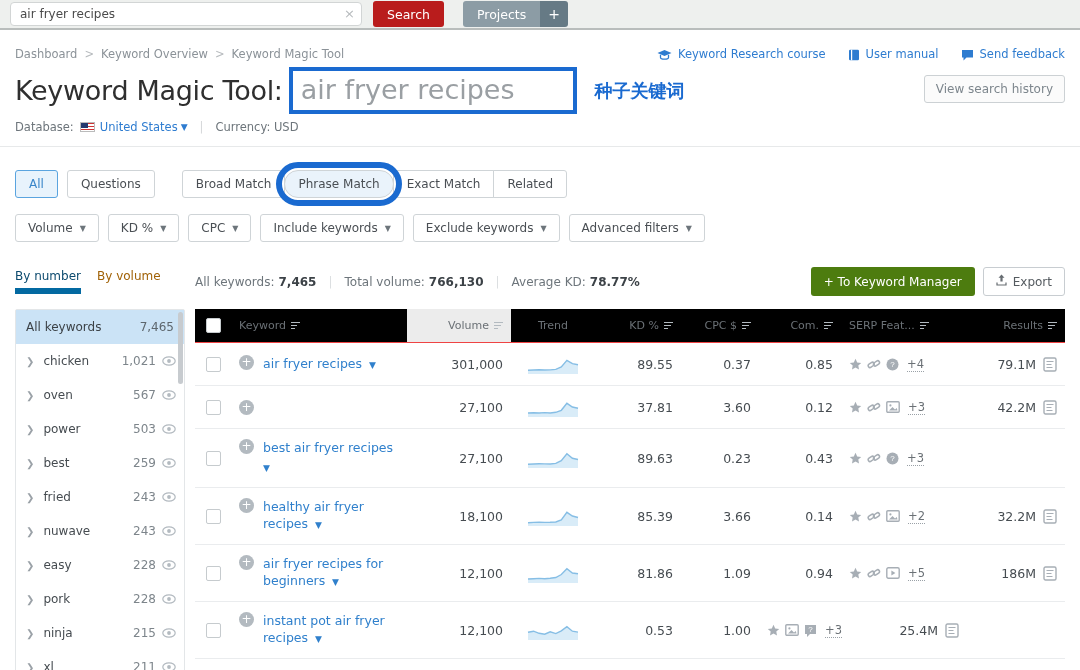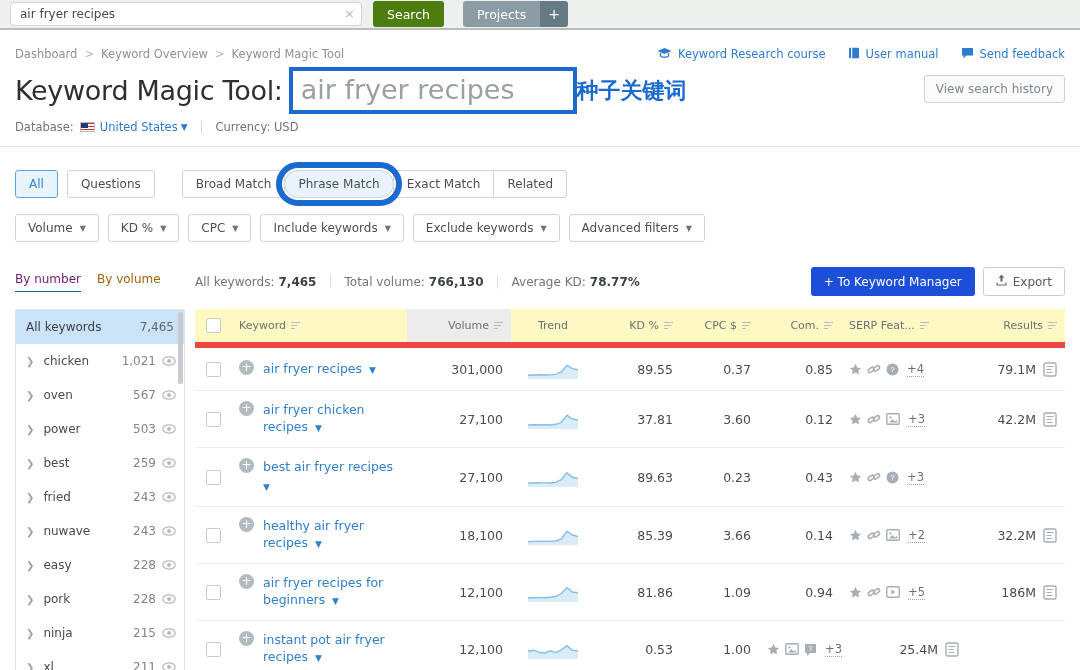--- a/index.html
+++ b/index.html
@@ -5,37 +5,37 @@
   * { box-sizing: border-box; margin: 0; padding: 0; }
   html,body { width:1080px; height:670px; }
   body { font-family:"DejaVu Sans","Liberation Sans",sans-serif; background:#fff; color:#333; overflow:hidden; }
   #app { position:relative; width:1080px; height:670px; overflow:hidden; background:#fff; }
 
   
   .topbar { height:30px; background:#eef0ee; border-bottom:2px solid #b9bdbc; display:flex; align-items:center; padding:0 10px; }
   .search-wrap { position:relative; width:352px; height:24px; }
   .search-input { width:100%; height:24px; border:1px solid #d2d5d5; border-radius:4px; padding:0 24px 0 9px; font-size:12px; color:#4a4a4a; font-family:inherit; background:#fff; }
   .search-clear { position:absolute; right:7px; top:4px; color:#b6babd; font-size:13px; cursor:pointer; line-height:16px; }
-  .btn-search { margin-left:11px; height:26px; padding:0 14px; background:#4d7c0f; color:#fff; border:none; border-radius:3px; font-size:12.5px; font-family:inherit; cursor:pointer; }
+  .btn-search { margin-left:11px; height:26px; padding:0 14px; background:#b91c1c; color:#fff; border:none; border-radius:3px; font-size:12.5px; font-family:inherit; cursor:pointer; }
   .btn-projects { margin-left:19px; height:26px; padding:0 14px; background:#8c9ca5; color:#fff; border:none; border-radius:3px 0 0 3px; font-size:12.5px; font-family:inherit; cursor:pointer; }
   .btn-plus { height:26px; width:28px; background:#667a85; color:#fff; border:none; border-radius:0 3px 3px 0; font-size:14px; font-family:inherit; cursor:pointer; }
 
   
   .crumb-row { display:flex; align-items:center; margin:17px 15px 0 15px; }
   .breadcrumb { font-size:11.5px; color:#8b9298; display:flex; gap:7px; align-items:center; }
   .breadcrumb .bc-item { cursor:pointer; }
   .breadcrumb .bc-sep { color:#b6babd; }
   .header-links { margin-left:auto; display:flex; gap:22px; font-size:11.5px; }
-  .hlink { color:#2e7cd0; display:flex; align-items:flex-start; gap:6px; cursor:pointer; }
+  .hlink { color:#2e7cd0; display:flex; align-items:flex-end; gap:6px; cursor:pointer; }
 
   .title-row { display:flex; align-items:center; margin:6px 15px 0 15px; }
   .page-title { font-size:27px; color:#2f2f2f; font-weight:500; letter-spacing:-0.3px; }
   .kw-box { border:4px solid #1a6ad0; margin-left:6px; padding:3px 58px 5px 8px; display:inline-block; }
   .kw-box .kw-text { font-size:27px; color:#9a9fa3; font-weight:500; }
-  .cn-note { font-size:22px; color:#1a6ad0; font-weight:bold; }
+  .cn-note { margin-left:18px; font-size:18px; color:#1a6ad0; font-weight:bold; }
   .btn-history { margin-left:auto; align-self:flex-start; margin-top:8px; background:#fbfbfb; border:1px solid #ccd1d4; border-radius:3px; color:#7d868d; font-size:12px; padding:6px 11px; font-family:inherit; cursor:pointer; }
 
   .db-row { display:flex; align-items:center; margin:6px 15px 0 15px; font-size:11.5px; color:#6d757b; }
   .flag { width:15px; height:10px; margin:0 5px 0 6px; position:relative; background:repeating-linear-gradient(#c33 0 1.5px,#fff 1.5px 3px); border:0.5px solid #bbb; }
   .flag::after { content:""; position:absolute; left:0; top:0; width:7px; height:5px; background:#23386e; }
   .db-link { color:#2e7cd0; cursor:pointer; }
   .db-caret { color:#2e7cd0; font-size:9px; margin-left:3px; }
   .db-sep { margin:0 12px; color:#d4d7d9; }
 
   .divider { border:none; border-top:1px solid #e7e9ea; margin-top:12px; }
@@ -51,44 +51,44 @@
   .tab.annotated { outline:6px solid #1a6ad0; outline-offset:2px; position:relative; z-index:2; background:#eaf3fb;border-radius:14px; }
 
   .filters-row { display:flex; align-items:center; gap:9px; margin:16px 15px 0 15px; }
   .filter-btn { border:1px solid #cfd4d7; background:#fff; color:#4a4f54; font-size:12px; font-family:inherit; padding:6px 12px; border-radius:3px; cursor:pointer; display:flex; align-items:center; gap:7px; }
   .caret { font-size:8px; color:#6d757b; }
 
   
   .summary-row { display:flex; align-items:center; margin:25px 15px 0 15px; }
   .list-tabs { width:180px; display:flex; gap:16px; font-size:12px; }
   .ltab { color:#a16207; padding-bottom:5px; cursor:pointer; }
-  .ltab.active { color:#701a75; border-bottom:1px solid #0369a1; }
+  .ltab.active { color:#0c4a6e; border-bottom:6px solid #0369a1; }
   .stats { display:flex; align-items:flex-end; font-size:12px; color:#6d757b; gap:12px; }
   .stats b { color:#3c4247; margin-left:4px; }
   .stat-sep { color:#dcdfe1; }
   .action-btns { margin-left:auto; display:flex; gap:8px; }
-  .btn-km { background:#1d4ed8; border:none; color:#fff; font-size:12px; font-family:inherit; padding:7px 13px; border-radius:3px; cursor:pointer; font-weight:500; }
+  .btn-km { background:#4d7c0f; border:none; color:#fff; font-size:12px; font-family:inherit; padding:7px 13px; border-radius:3px; cursor:pointer; font-weight:500; }
   .btn-export { background:#fff; border:1px solid #c8cdd1; color:#555b60; font-size:12px; font-family:inherit; padding:6px 12px; border-radius:3px; cursor:pointer; display:flex; align-items:center; gap:6px; }
 
   
   .main { display:flex; margin:13px 15px 0 15px; align-items:flex-start; }
 
   .side-panel { width:170px; border:1px solid #e3e6e8; border-radius:2px; position:relative; background:#fff; flex:none; }
   .side-head { background:#cbe3f6; padding:10px 10px; display:flex; font-size:12px; color:#3c4247; align-items:center; }
   .side-head .cnt { margin-left:auto; color:#5d666d; }
   .side-item { display:flex; align-items:center; padding:10px 8px 10px 10px; font-size:12px; color:#454b50; cursor:pointer; }
   .side-item .chev { color:#9aa1a7; font-size:10px; margin-right:9px; }
   .side-item .cnt { margin-left:auto; color:#7d858b; }
   .side-item .eye { margin-left:6px; display:flex; }
   .side-scrollbar { position:absolute; right:1px; top:2px; width:5px; height:72px; background:#c7cbcf; border-radius:3px; }
 
   
   .table { flex:1; margin-left:10px; min-width:0; }
   .t-grid { display:grid; grid-template-columns:36px 176px 104px 84px 86px 78px 82px 126px 1fr; align-items:center; }
-  .t-head { background:#fef9c3; border-bottom:6px solid #ef4444; }
+  .t-head { background:#000000; border-bottom:1px solid #ef4444; }
   .t-head > div { font-size:11px; color:#6b7176; padding:10px 8px; display:flex; align-items:center; gap:5px; height:33px; }
   .t-head .hl { background:#ececec; }
   .right { justify-content:flex-end; text-align:right; }
   .center { justify-content:center; }
   .t-row { border-bottom:1px solid #eaecee; }
   .t-row > div { padding:10px 8px; font-size:12.5px; color:#464c51; display:flex; align-items:center; }
   .cell-check { justify-content:center; }
   .checkbox { width:15px; height:15px; border:1px solid #c6cbce; border-radius:2px; background:#fff; cursor:pointer; }
   .plus-circle { width:15px; height:15px; border-radius:50%; background:#b3bac0; color:#fff; font-size:12px; line-height:14px; text-align:center; flex:none; margin-right:9px; cursor:pointer; }
   .kw-link { color:#3080cc; cursor:pointer; line-height:17px; }
@@ -471,21 +471,20 @@
                   <path d="M3.5 4.5 h7 M3.5 7.5 h5 M3.5 10.5 h6" stroke="#a7aeb5" stroke-width="1.2"></path>
                 </svg>
               </span></div>
           </div>
           <div class="t-grid t-row">
             <div class="cell-check">
               <span class="checkbox"></span>
             </div>
             <div style="align-items: flex-start;">
               <span class="plus-circle">+</span>
-              <span class="kw-link">air fryer chicken recipes<span class="kw-caret"> ▼</span></span>
             </div>
             <div class="right">27,100</div>
             <div class="center">
               <svg width="52" height="22" viewBox="0 0 52 22">
                 <path d="M1.0 17.0 L6.6 16.7 L12.1 17.0 L17.7 16.6 L23.2 17.0 L28.8 16.3 L34.3 14.3 L39.9 7.3 L45.4 11.0 L51.0 12.2 L51 21 L1 21 Z" fill="#d9ecf8"></path>
                 <path d="M1.0 17.0 L6.6 16.7 L12.1 17.0 L17.7 16.6 L23.2 17.0 L28.8 16.3 L34.3 14.3 L39.9 7.3 L45.4 11.0 L51.0 12.2" fill="none" stroke="#86bee5" stroke-width="1.4"></path>
               </svg>
             </div>
             <div class="right">37.81</div>
             <div class="right">3.60</div>

